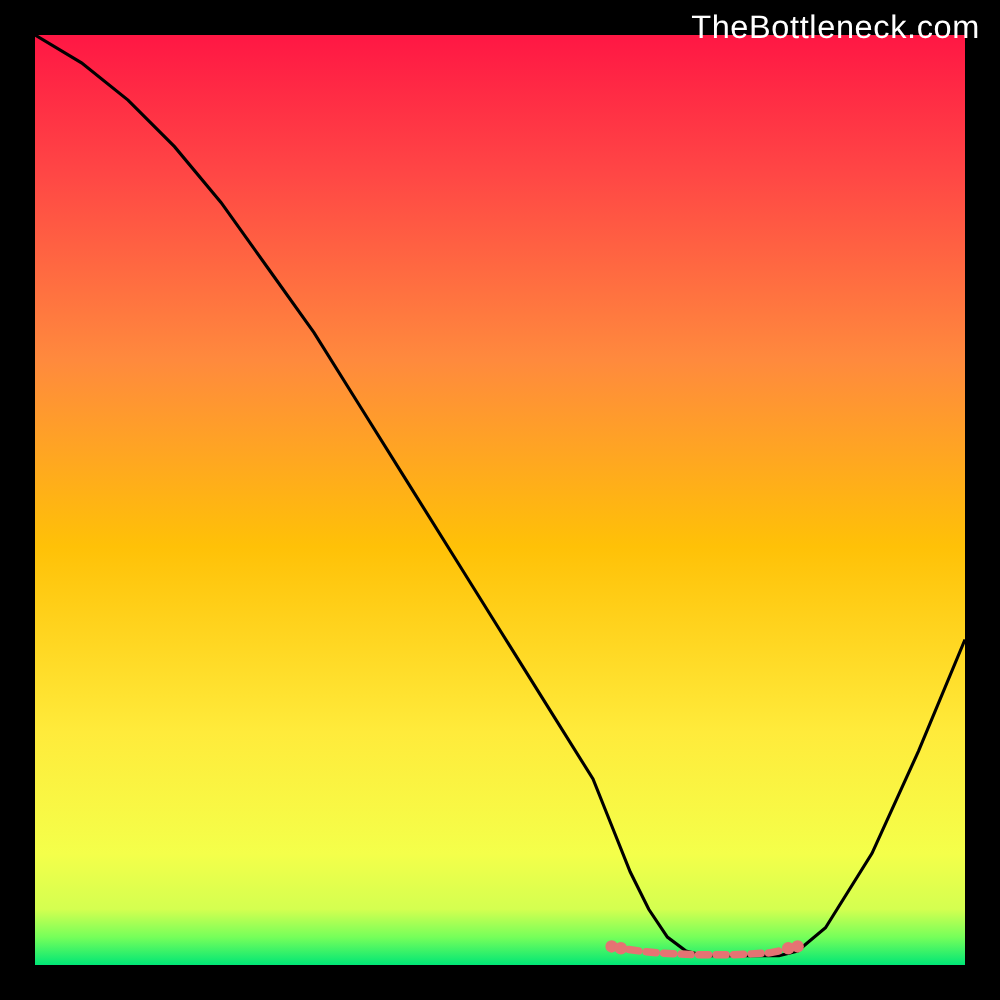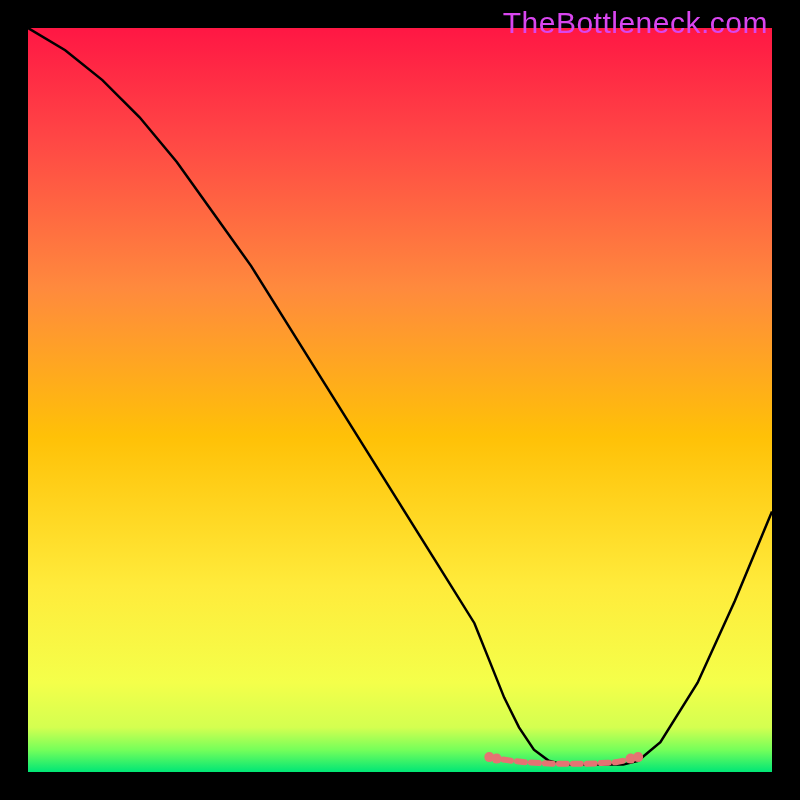--- a/index.html
+++ b/index.html
@@ -1,17 +1,17 @@
 <!DOCTYPE html>
 <html><head>
 <meta charset="utf-8">
 <style>
   * { margin: 0; padding: 0; box-sizing: border-box; }
   body { width: 800px; height: 800px; background: #000; font-family: Arial, sans-serif; position: relative; }
-  .watermark { position: absolute; top: 6px; right: 32px; color: #d946ef; font-size: 30px; font-weight: 500; z-index: 10; letter-spacing: 0.5px; }
+  .watermark { position: absolute; top: 6px; right: 16px; color: #ffffff; font-size: 26px; font-weight: 500; z-index: 10; letter-spacing: 0.5px; }
   .chart-frame { position: absolute; top: 28px; left: 28px; width: 744px; height: 744px; background: #000; }
   .plot-area { position: absolute; top: 0; left: 0; width: 744px; height: 744px; }
   svg.gradient-svg { position: absolute; top: 0; left: 0; width: 744px; height: 744px; }
   svg.curve-svg { position: absolute; top: 0; left: 0; width: 744px; height: 744px; }
 </style>
 </head>
 <body>
 
 <div class="watermark">TheBottleneck.com</div>
 

